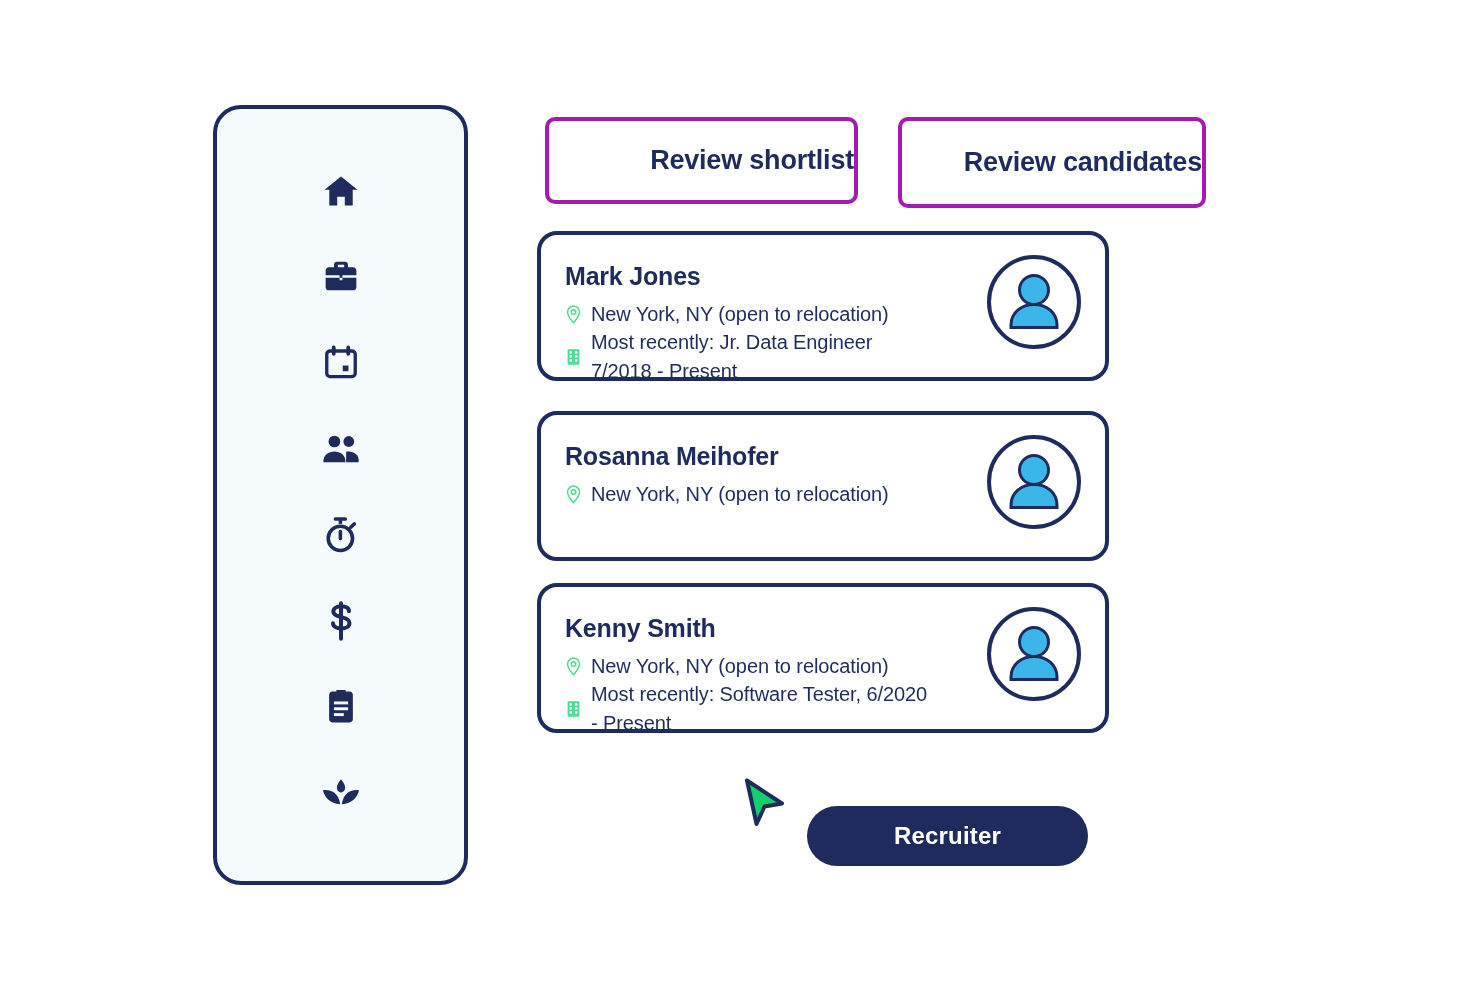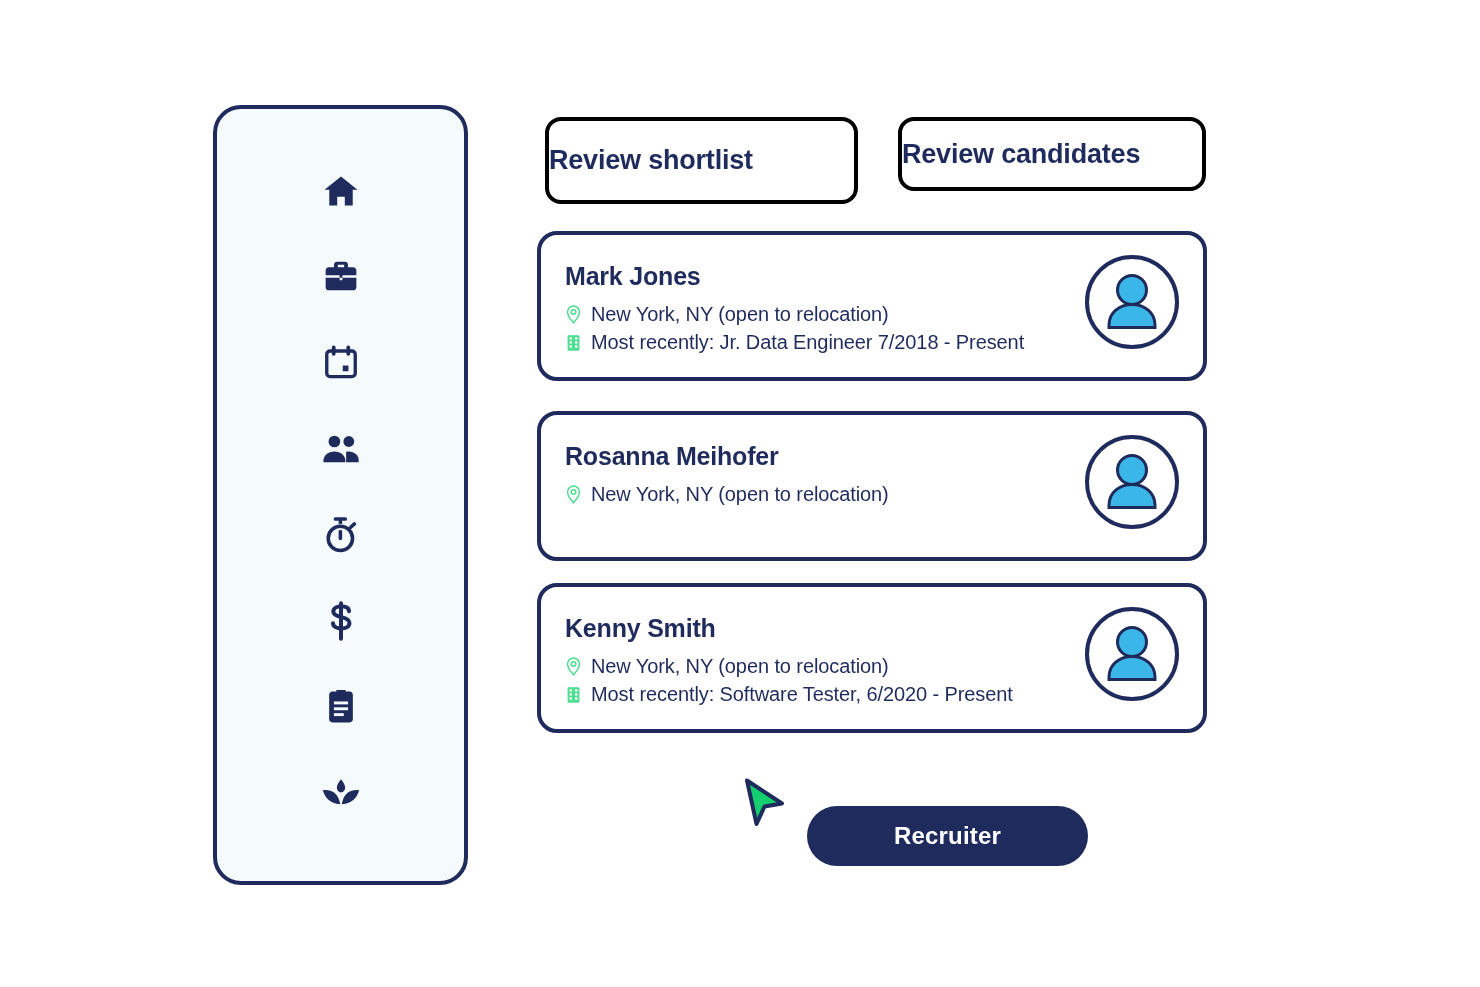--- a/index.html
+++ b/index.html
@@ -40,40 +40,40 @@
     align-items: center;
     justify-content: center;
     cursor: pointer;
   }
   .nav-item svg { display: block; }
 
   
   .top-btn {
     position: absolute;
     box-sizing: border-box;
-    border: 4px solid #000000;
-    border-radius: 16px;
+    border: 4px solid #a21caf;
+    border-radius: 10px;
     background: #ffffff;
     display: flex;
     align-items: center;
-    justify-content: flex-start;
+    justify-content: flex-end;
     color: #1f2b5c;
     font-size: 27px;
     font-weight: 700;
     letter-spacing: -0.2px;
     cursor: pointer;
   }
   #btn-shortlist  { left: 545px; top: 117px; width: 313px; height: 87px; }
-  #btn-candidates { left: 898px; top: 117px; width: 308px; height: 74px; }
+  #btn-candidates { left: 898px; top: 117px; width: 308px; height: 91px; }
 
   
   .card {
     position: absolute;
     left: 537px;
-    width: 670px;
+    width: 572px;
     height: 150px;
     box-sizing: border-box;
     border: 4px solid #1f2b5c;
     border-radius: 20px;
     background: #ffffff;
     cursor: pointer;
   }
   #card-0 { top: 231px; }
   #card-1 { top: 411px; }
   #card-2 { top: 583px; }

